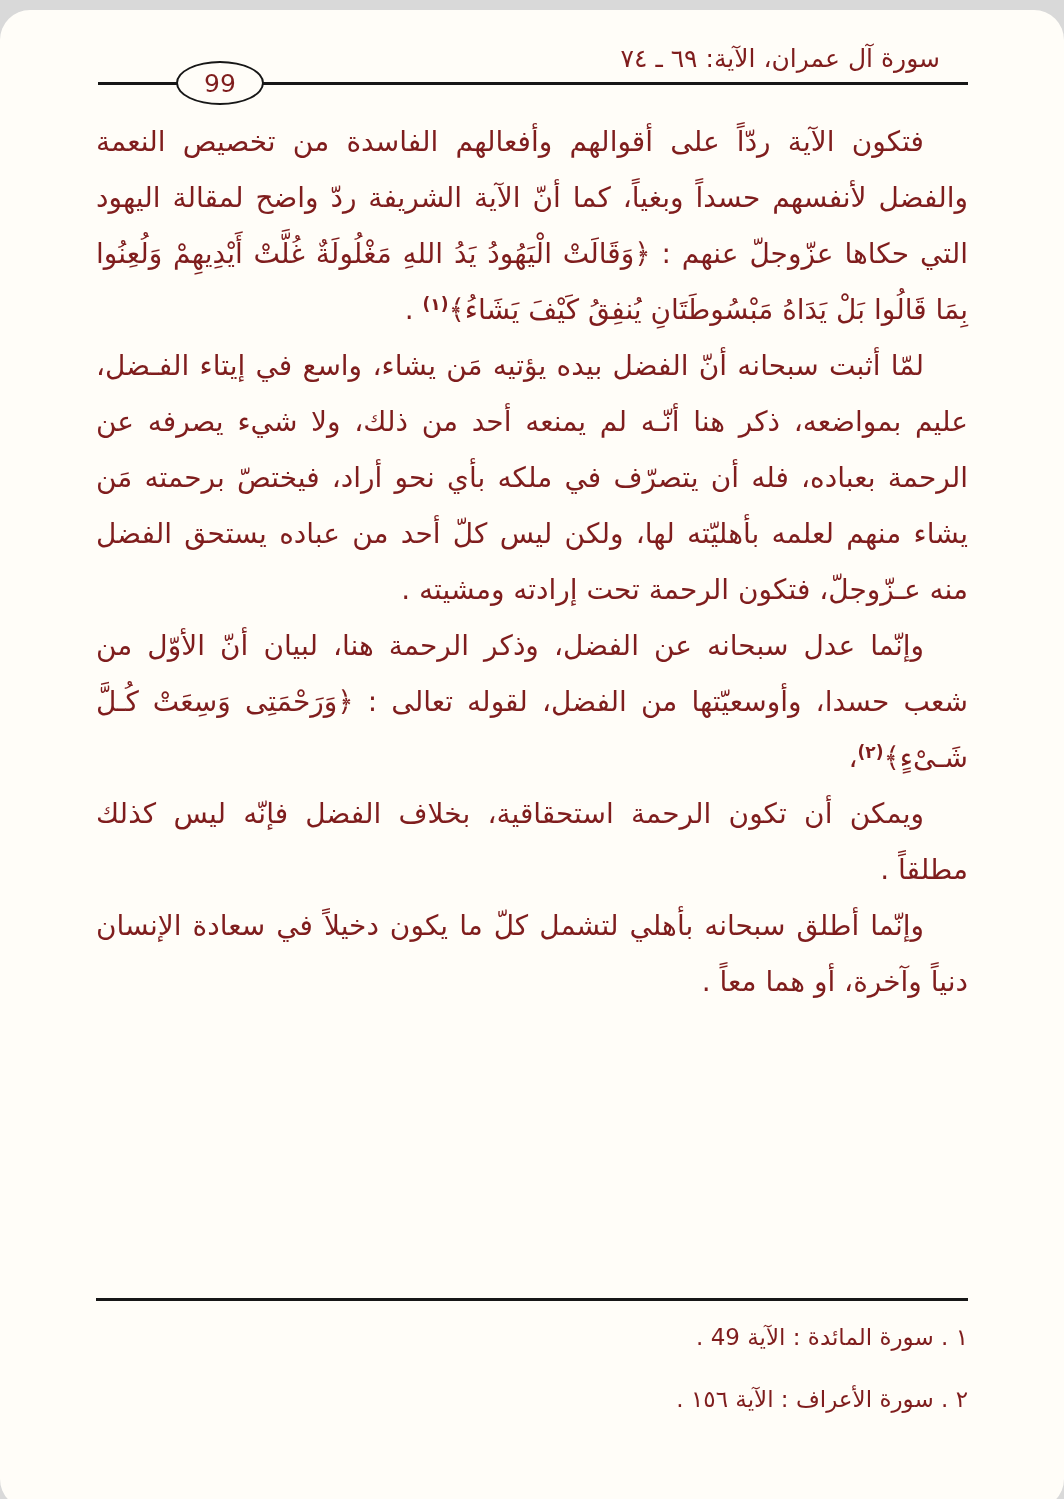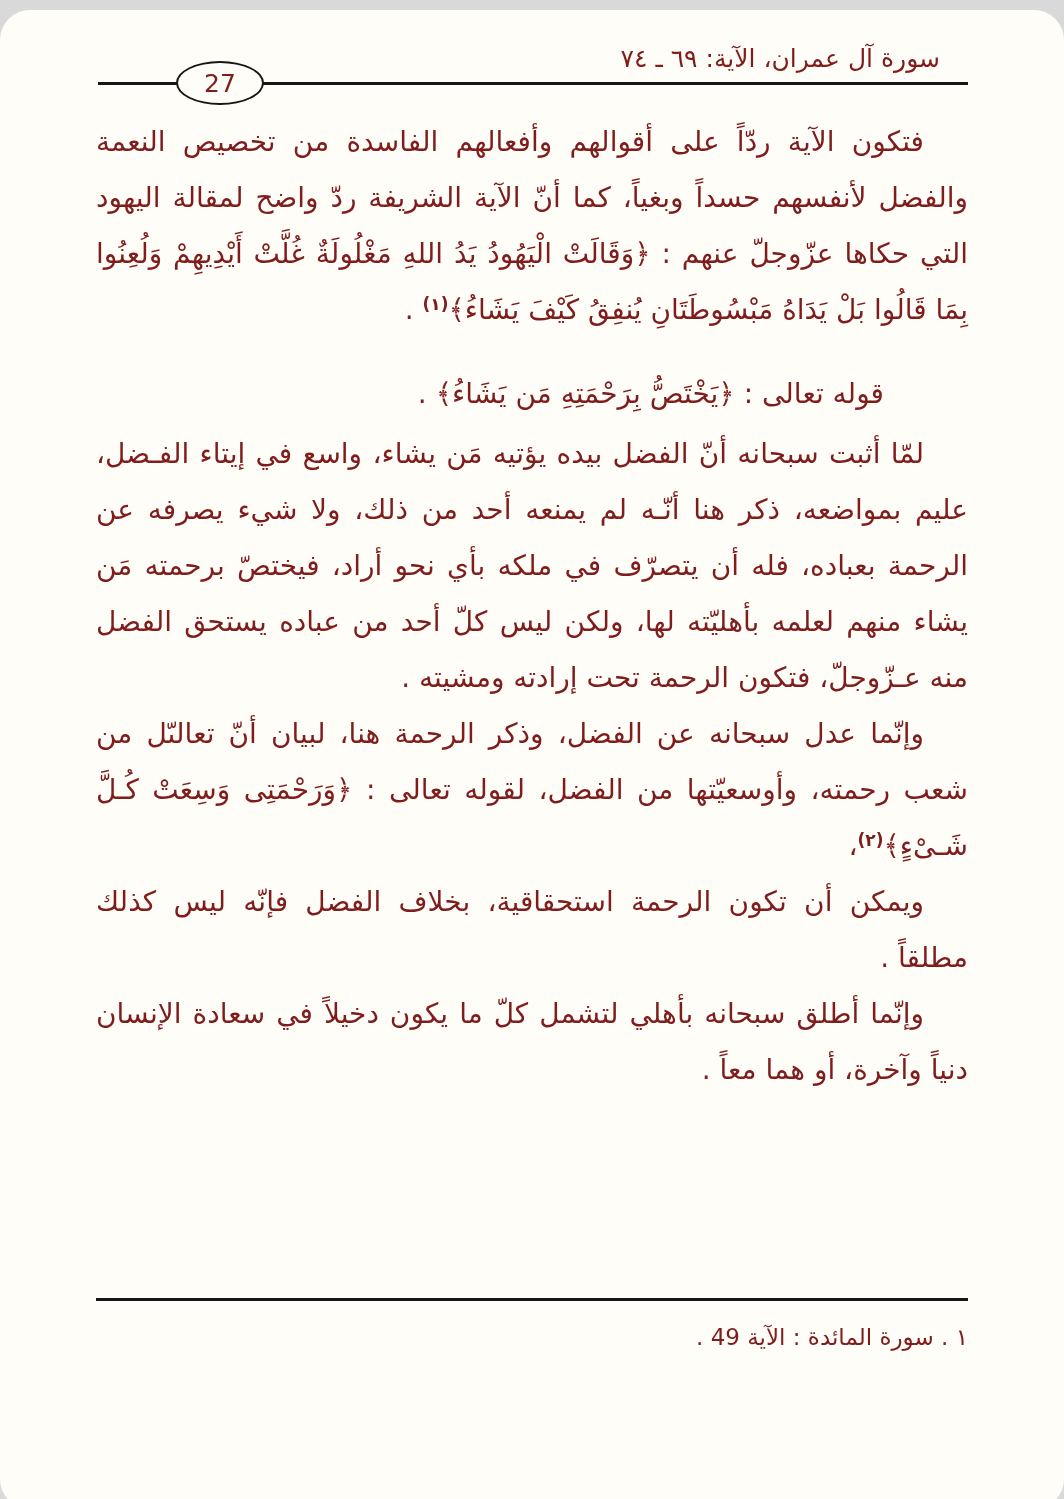--- a/index.html
+++ b/index.html
@@ -98,40 +98,40 @@
 </style>
 </head>
 <body>
 
 <div class="page">
 
   <div>
     <div class="header-title">سورة آل عمران، الآية: ٦٩ ـ ٧٤</div>
     <div class="header-rule"></div>
     <div class="page-number">
-        <span>27</span>
+        <span>99</span>
       </div>
   </div>
 
   <div class="body">
 
 
     <p class="para indent"><span>فتكون الآية ردّاً على أقوالهم وأفعالهم الفاسدة من تخصيص النعمة والفضل لأنفسهم حسداً وبغياً، كما أنّ الآية الشريفة ردّ واضح لمقالة اليهود التي حكاها عزّوجلّ عنهم : </span><span class="quran">﴿وَقَالَتْ الْيَهُودُ يَدُ اللهِ مَغْلُولَةٌ غُلَّتْ أَيْدِيهِمْ وَلُعِنُوا بِمَا قَالُوا بَلْ يَدَاهُ مَبْسُوطَتَانِ يُنفِقُ كَيْفَ يَشَاءُ﴾</span><span class="fn-ref">(١)</span><span> .</span></p>
 
-    <p class="para verse-heading"><span>قوله تعالى : </span><span class="quran">﴿يَخْتَصُّ بِرَحْمَتِهِ مَن يَشَاءُ﴾</span><span> .</span></p>
 
     <p class="para indent"><span>لمّا أثبت سبحانه أنّ الفضل بيده يؤتيه مَن يشاء، واسع في إيتاء الفـضل، عليم بمواضعه، ذكر هنا أنّـه لم يمنعه أحد من ذلك، ولا شيء يصرفه عن الرحمة بعباده، فله أن يتصرّف في ملكه بأي نحو أراد، فيختصّ برحمته مَن يشاء منهم لعلمه بأهليّته لها، ولكن ليس كلّ أحد من عباده يستحق الفضل منه عـزّوجلّ، فتكون الرحمة تحت إرادته ومشيته .</span></p>
 
-    <p class="para indent"><span>وإنّما عدل سبحانه عن الفضل، وذكر الرحمة هنا، لبيان أنّ تعالىّل من شعب رحمته، وأوسعيّتها من الفضل، لقوله تعالى : </span><span class="quran">﴿وَرَحْمَتِى وَسِعَتْ كُـلَّ شَـىْءٍ﴾</span><span class="fn-ref">(٢)</span><span>،</span></p>
+    <p class="para indent"><span>وإنّما عدل سبحانه عن الفضل، وذكر الرحمة هنا، لبيان أنّ الأوّل من شعب حسدا، وأوسعيّتها من الفضل، لقوله تعالى : </span><span class="quran">﴿وَرَحْمَتِى وَسِعَتْ كُـلَّ شَـىْءٍ﴾</span><span class="fn-ref">(٢)</span><span>،</span></p>
 
     <p class="para indent"><span>ويمكن أن تكون الرحمة استحقاقية، بخلاف الفضل فإنّه ليس كذلك مطلقاً .</span></p>
 
     <p class="para indent"><span>وإنّما أطلق سبحانه بأهلي لتشمل كلّ ما يكون دخيلاً في سعادة الإنسان دنياً وآخرة، أو هما معاً .</span></p>
 
 
   </div>
 
   <div class="footer">
     <div class="footnote-rule"></div>
     <p class="footnote">١ . سورة المائدة : الآية 49 .</p>
+    <p class="footnote">٢ . سورة الأعراف : الآية ١٥٦ .</p>
   </div>
 
 </div>
 
 </body></html>

